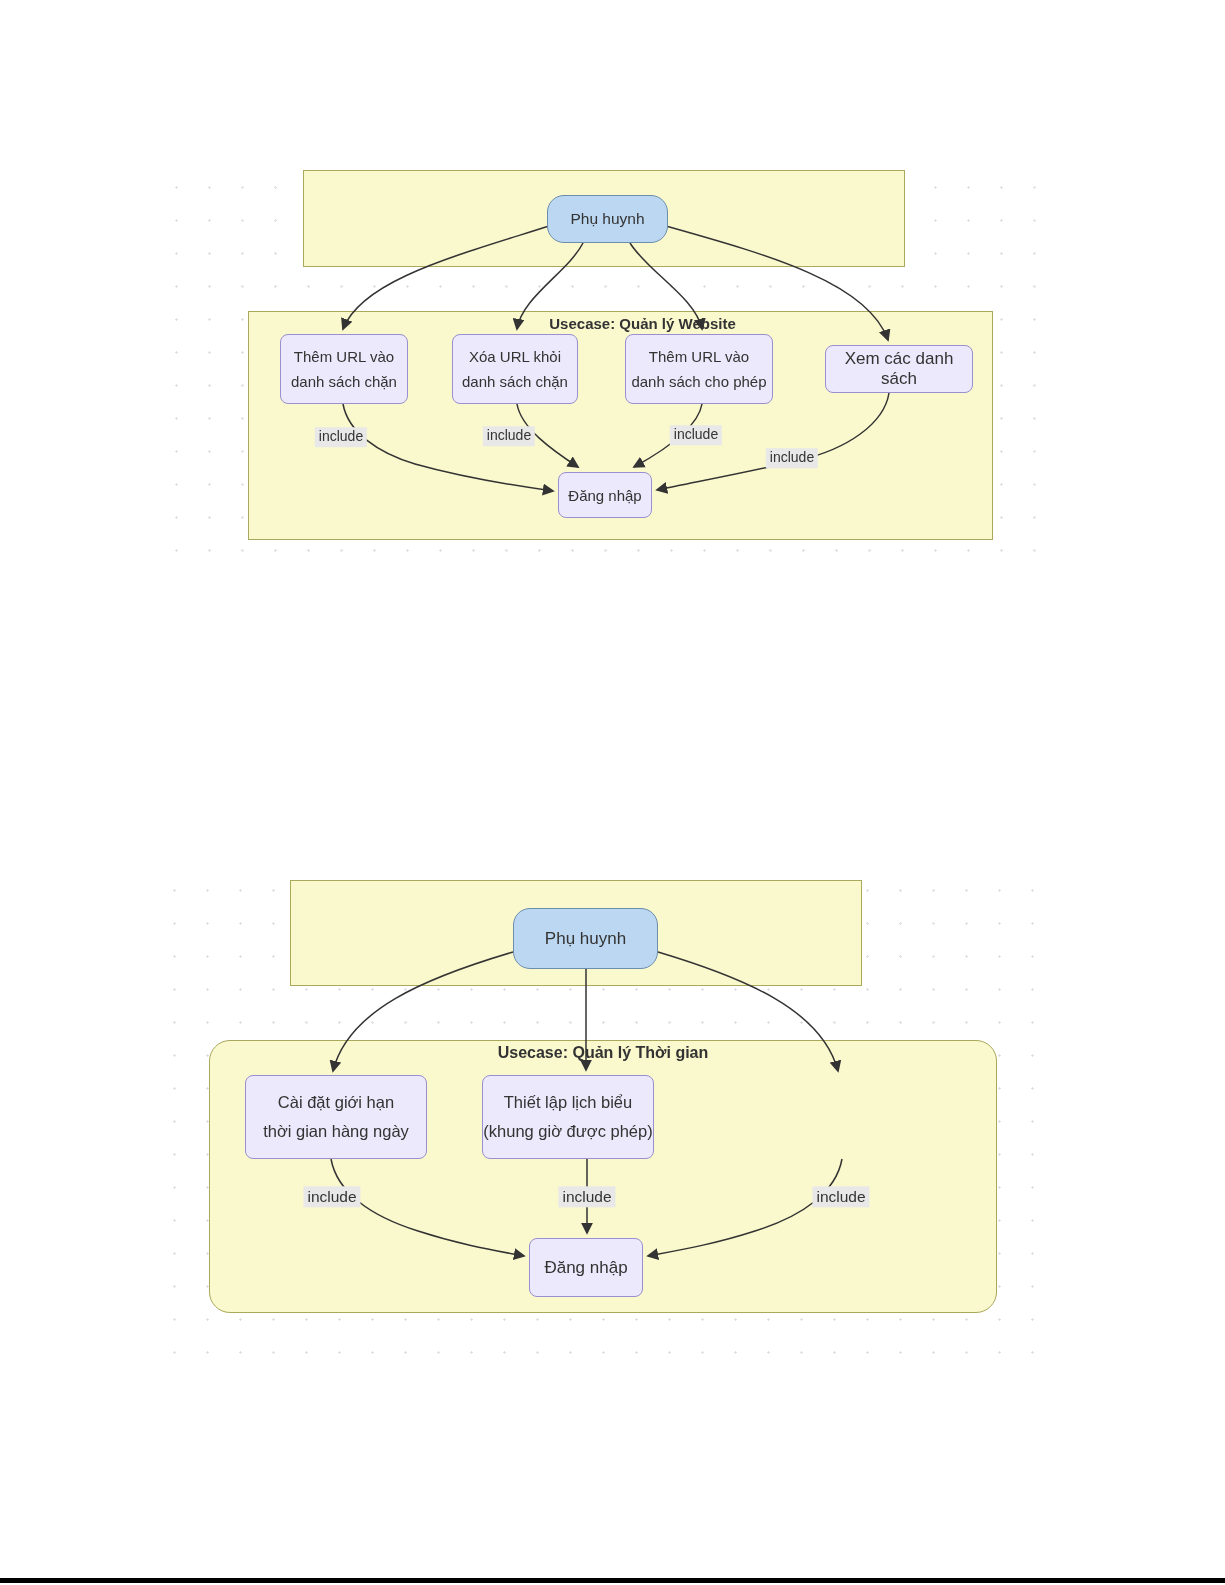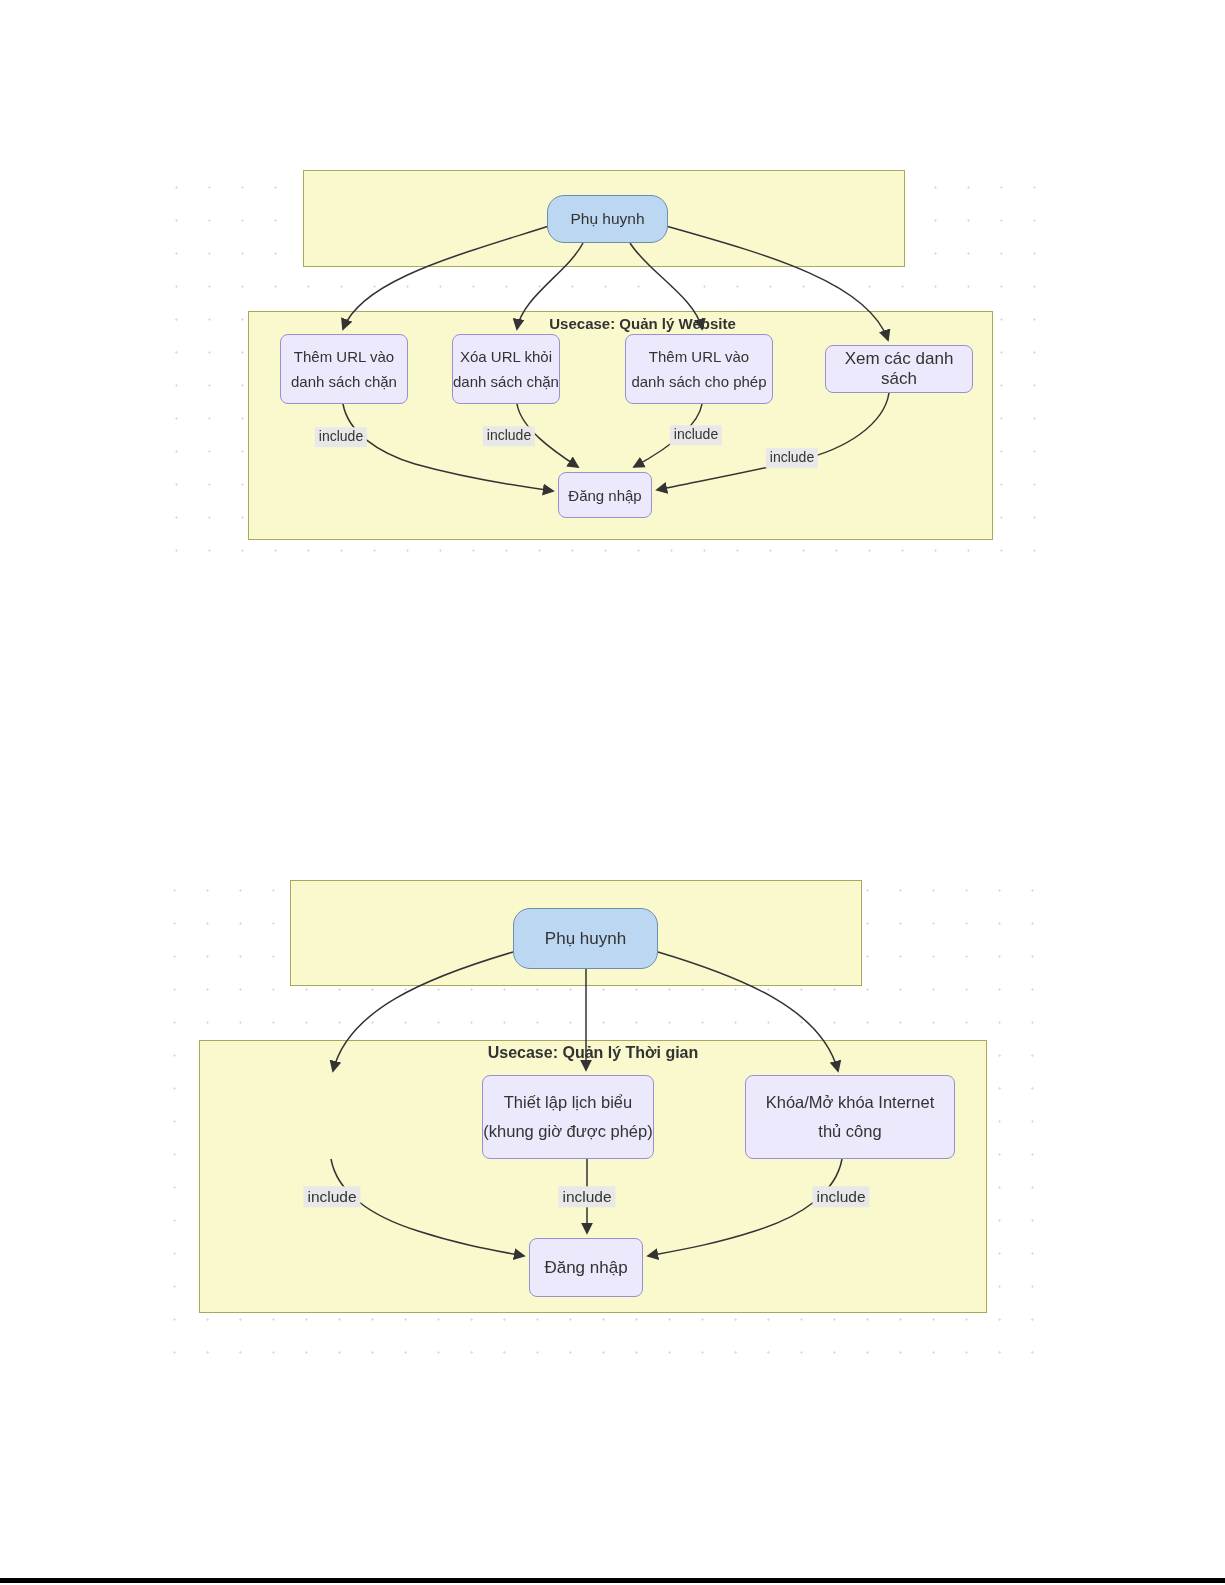--- a/index.html
+++ b/index.html
@@ -15,35 +15,35 @@
   .dotgrid{position:absolute;z-index:0;
     background-image:radial-gradient(circle,var(--dot) 1.1px,transparent 1.4px);
     background-size:33px 33px;background-position:8px 8px;}
   #canvas1{left:152px;top:163px;width:912px;height:402px;}
   #canvas2{left:150px;top:866px;width:912px;height:492px;}
   .cluster{position:absolute;z-index:1;background:var(--cluster-fill);
     border:1.3px solid var(--cluster-border);box-sizing:border-box;}
   #clusterA1{left:303px;top:170px;width:602px;height:97px;}
   #clusterS1{left:248px;top:311px;width:745px;height:229px;}
   #clusterA2{left:290px;top:880px;width:572px;height:106px;}
-  #clusterS2{left:199px;top:1040px;width:788px;height:273px;}
+  #clusterS2{left:209px;top:1040px;width:788px;height:273px;border-radius:21px;}
   .cluster-title{position:absolute;left:0;right:0;top:3px;text-align:center;
     font-weight:600;color:var(--text);z-index:1;}
   #clusterS1 .cluster-title{font-size:15px;padding-left:44px;}
   #clusterS2 .cluster-title{font-size:16px;}
   svg.edges{position:absolute;left:0;top:0;z-index:2;pointer-events:none;}
   svg.edges path.edge{fill:none;stroke:var(--edge);stroke-width:1.5px;}
   .node{position:absolute;z-index:3;display:flex;align-items:center;justify-content:center;
     text-align:center;box-sizing:border-box;white-space:pre-line;color:var(--text);border-radius:17px;}
   .actor{background:var(--actor-fill);border:1.3px solid var(--actor-border);}
   .usecase{background:var(--usecase-fill);border:1.3px solid var(--usecase-border);border-radius:8px;}
   
   #actor1{left:547px;top:195px;width:121px;height:48px;font-size:15.5px;}
   #d1b1{left:280px;top:334px;width:128px;height:70px;font-size:15px;line-height:25px;}
-  #d1b2{left:452px;top:334px;width:108px;height:70px;font-size:15px;line-height:25px;}
+  #d1b2{left:452px;top:334px;width:126px;height:70px;font-size:15px;line-height:25px;}
   #d1b3{left:625px;top:334px;width:148px;height:70px;font-size:15px;line-height:25px;}
   #d1b4{left:825px;top:345px;width:148px;height:48px;font-size:17px;}
   #d1login{left:558px;top:472px;width:94px;height:46px;font-size:15px;}
   
   #actor2{left:513px;top:908px;width:145px;height:61px;font-size:17px;}
   #d2b1{left:245px;top:1075px;width:182px;height:84px;font-size:16.5px;line-height:29px;}
   #d2b2{left:482px;top:1075px;width:172px;height:84px;font-size:16.5px;line-height:29px;}
   #d2b3{left:745px;top:1075px;width:210px;height:84px;font-size:16.5px;line-height:29px;}
   #d2login{left:529px;top:1238px;width:114px;height:59px;font-size:17px;}
   .edge-label{position:absolute;z-index:3;transform:translate(-50%,-50%);
@@ -108,24 +108,24 @@
 danh sách cho phép</div>
   <div class="node usecase" id="d1b4">Xem các danh sách</div>
   <div class="node usecase" id="d1login">Đăng nhập</div>
 
   <div class="edge-label el-d1" id="inc11">include</div>
   <div class="edge-label el-d1" id="inc12">include</div>
   <div class="edge-label el-d1" id="inc13">include</div>
   <div class="edge-label el-d1" id="inc14">include</div>
 
   <div class="node actor" id="actor2">Phụ huynh</div>
+  <div class="node usecase" id="d2b1">Cài đặt giới hạn
+thời gian hàng ngày</div>
   <div class="node usecase" id="d2b2">Thiết lập lịch biểu
 (khung giờ được phép)</div>
-  <div class="node usecase" id="d2b3">Khóa/Mở khóa Internet
-thủ công</div>
   <div class="node usecase" id="d2login">Đăng nhập</div>
 
   <div class="edge-label el-d2" id="inc21">include</div>
   <div class="edge-label el-d2" id="inc22">include</div>
   <div class="edge-label el-d2" id="inc23">include</div>
 
   <div class="bottom-bar"></div>
 </div>
 
 </body></html>

